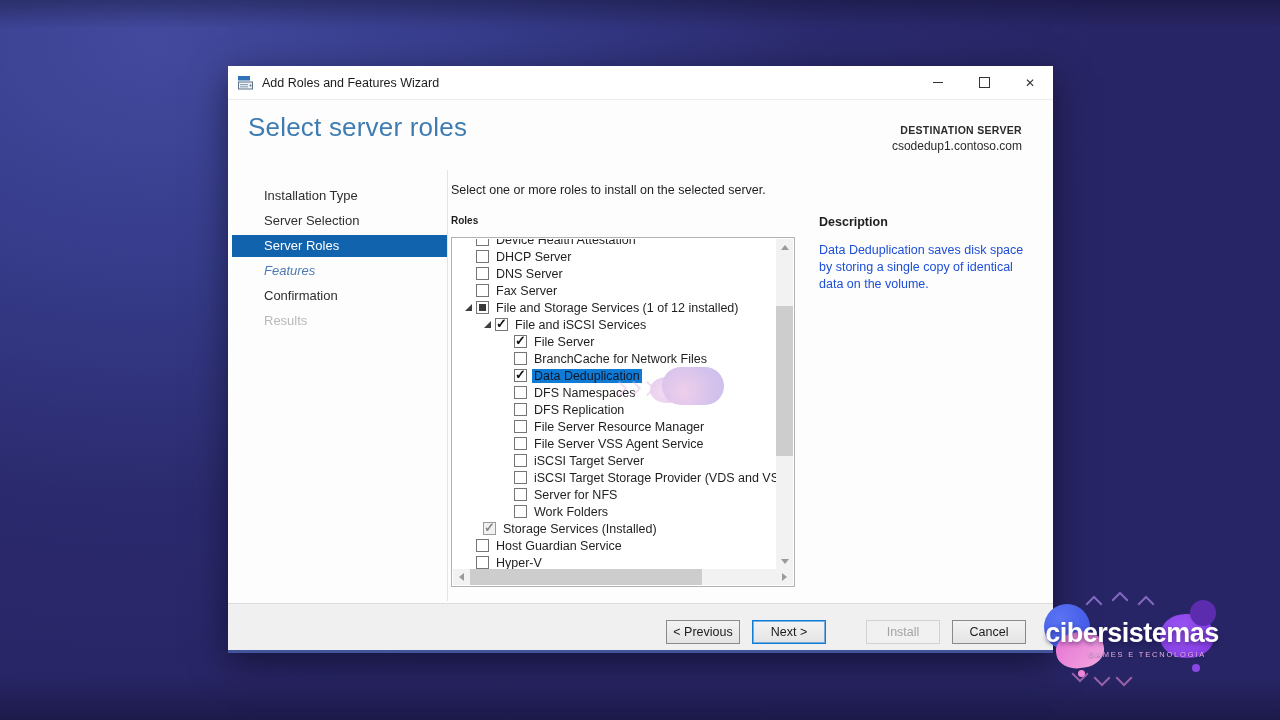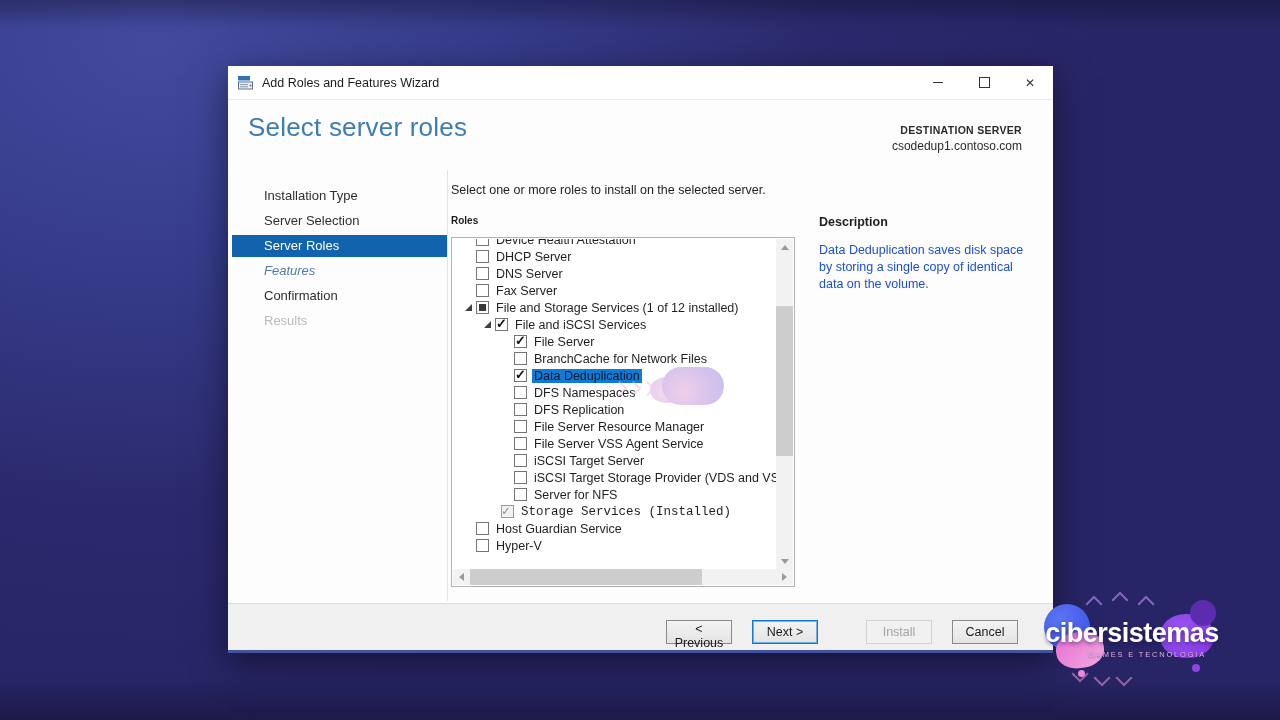--- a/index.html
+++ b/index.html
@@ -67,21 +67,21 @@
   .sb-arrow{position:absolute;width:17px;height:16px;display:flex;align-items:center;justify-content:center;}
   .tri-up{width:0;height:0;border-left:4px solid transparent;border-right:4px solid transparent;border-bottom:5px solid #9b9b9b;}
   .tri-down{width:0;height:0;border-left:4px solid transparent;border-right:4px solid transparent;border-top:5px solid #9b9b9b;}
   .tri-left{width:0;height:0;border-top:4px solid transparent;border-bottom:4px solid transparent;border-right:5px solid #9b9b9b;}
   .tri-right{width:0;height:0;border-top:4px solid transparent;border-bottom:4px solid transparent;border-left:5px solid #9b9b9b;}
   
   .desc-title{position:absolute;left:591px;top:149px;font-size:12.5px;font-weight:bold;color:#1e1e1e;}
   .desc-body{position:absolute;left:591px;top:176px;width:205px;font-size:12.5px;line-height:17px;color:#1d4ed8;}
   
   .footer{position:absolute;left:0;right:0;bottom:0;height:46px;background:#f0f0f0;border-top:1px solid #dcdcdc;}
-  .btn{position:absolute;top:16px;width:66px;height:24px;box-sizing:border-box;font-family:"Liberation Sans",sans-serif;
+  .btn{position:absolute;top:16px;width:74px;height:24px;box-sizing:border-box;font-family:"Liberation Sans",sans-serif;
     font-size:12.5px;color:#1c1c1c;background:linear-gradient(#f3f3f3,#e4e4e4);border:1px solid #8a8a8a;cursor:default;}
   .btn-default{border:1px solid var(--highlight-blue,#0f7bd5);box-shadow:0 0 0 1px rgba(15,123,213,.55) inset;}
   .btn-disabled{background:#f1f1f1;border-color:#d2d2d2;color:#a3a3a3;}
   .btn-prev{left:438px;} .btn-next{left:524px;} .btn-install{left:638px;} .btn-cancel{left:724px;}
   
   .brand{position:absolute;left:1040px;top:592px;width:190px;height:96px;z-index:10;pointer-events:none;}
   .blob{position:absolute;border-radius:50%;}
   .blob-blue{left:4px;top:12px;width:46px;height:46px;background:radial-gradient(circle at 35% 30%, #5a74f4, var(--brand-blue,#3a50e0));}
   .blob-pink{left:16px;top:40px;width:48px;height:36px;border-radius:46%;transform:rotate(-8deg);
     background:linear-gradient(140deg, var(--brand-pink,#e66fd2), #f2a9e0);}
@@ -223,21 +223,26 @@
           <div class="row" style="padding-left: 45px;">
               <span class="exp" style="visibility: hidden;"></span>
               <span class="cb cb-unchecked"></span>
               <span class="lbl">iSCSI Target Storage Provider (VDS and VSS)</span>
             </div>
           <div class="row" style="padding-left: 45px;">
               <span class="exp" style="visibility: hidden;"></span>
               <span class="cb cb-unchecked"></span>
               <span class="lbl">Server for NFS</span>
             </div>
-          <div class="row" style="padding-left: 32px; font-family: Liberation Mono, monospace;">
+          <div class="row" style="padding-left: 45px;">
+              <span class="exp" style="visibility: hidden;"></span>
+              <span class="cb cb-unchecked"></span>
+              <span class="lbl">Work Folders</span>
+            </div>
+          <div class="row" style="padding-left: 14px;">
               <span class="exp" style="visibility: hidden;"></span>
               <span class="cb cb-installed"></span>
               <span class="lbl">Storage Services (Installed)</span>
             </div>
           <div class="row" style="padding-left: 7px;">
               <span class="exp" style="visibility: hidden;"></span>
               <span class="cb cb-unchecked"></span>
               <span class="lbl">Host Guardian Service</span>
             </div>
           <div class="row" style="padding-left: 7px;">

